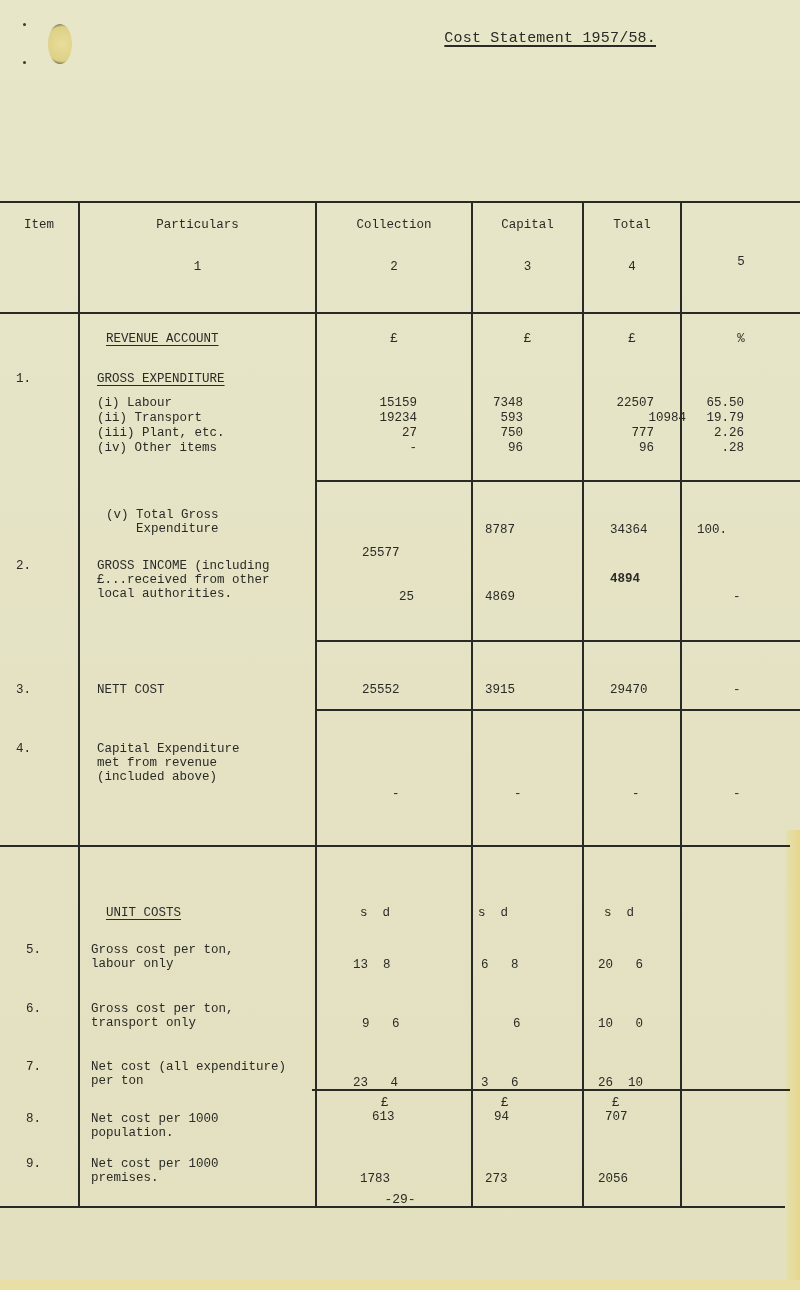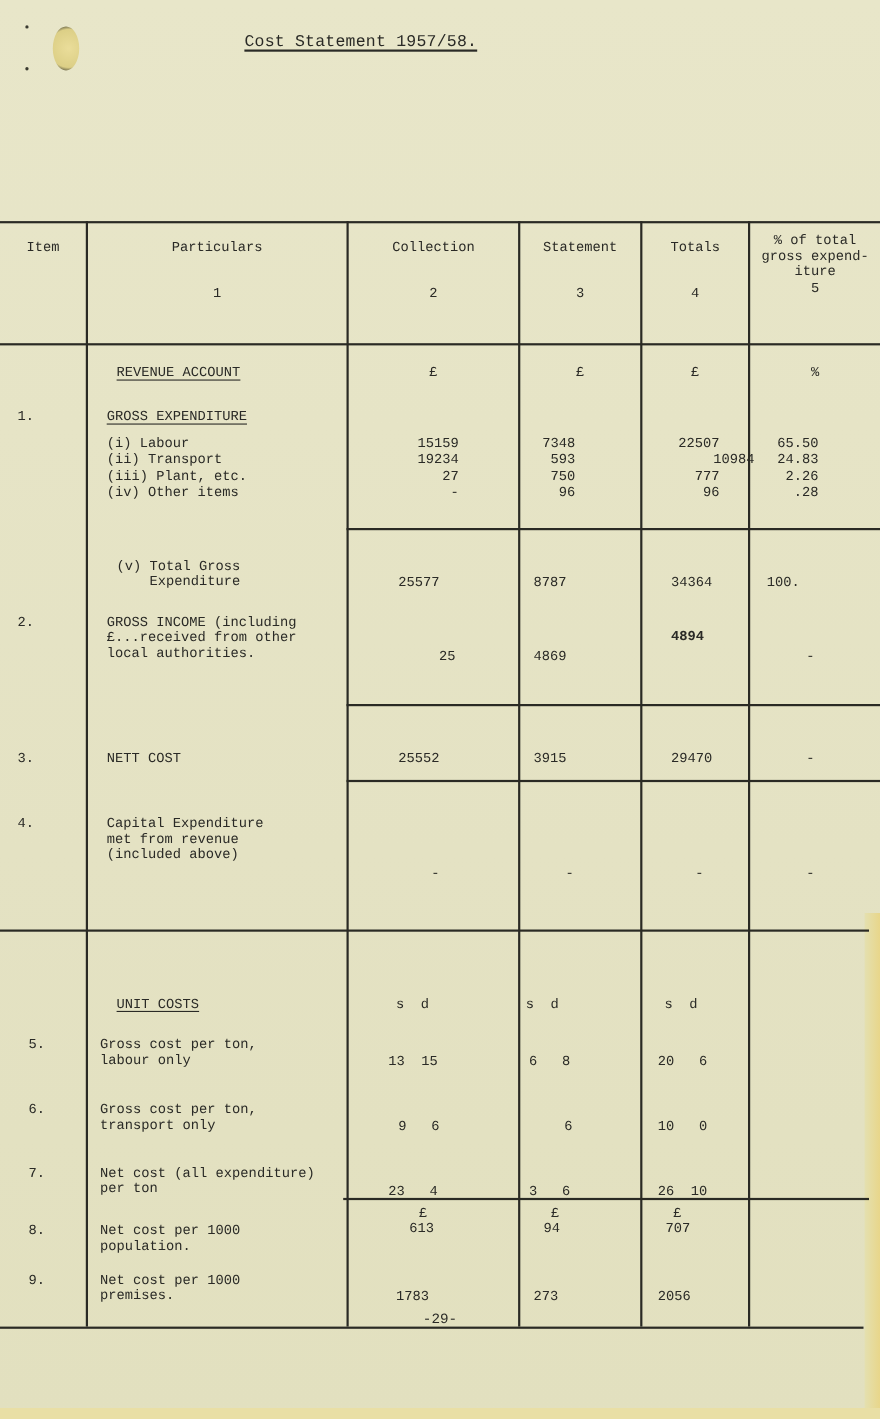--- a/index.html
+++ b/index.html
@@ -23,21 +23,21 @@
     position: absolute; left: 0; bottom: 0; width: 800px; height: 10px;
     background: #e9dfa5;
   }
   .punch-hole {
     position: absolute; left: 48px; top: 24px; width: 24px; height: 40px;
     border-radius: 50%;
     background: radial-gradient(circle at 60% 50%, #eadd9a 0%, #dccf86 70%, #3a3a30 90%);
   }
   .tick { position: absolute; width: 3px; height: 3px; background: #3a3a30; border-radius: 50%; }
   .title {
-    position: absolute; top: 30px; left: 0; width: 656px; text-align: center;
+    position: absolute; top: 30px; left: 0; width: 656px; text-align: right;
     font-size: 15px; letter-spacing: 0.2px;
   }
   .title span { text-decoration: underline; text-decoration-thickness: 2px; text-underline-offset: 3px; }
   .subtitle {
     position: absolute; top: 100px; left: 0; width: 800px; text-align: center;
     font-size: 14px;
   }
   .subtitle span { text-decoration: underline; text-decoration-thickness: 2px; text-underline-offset: 3px; }
 
   .hline { position: absolute; height: 2px; background: #2a2a24; }
@@ -77,27 +77,24 @@
     <div class="vline" style="left:471px;top:201px;height:1005px;"></div>
     <div class="vline" style="left:582px;top:201px;height:1005px;"></div>
     <div class="vline" style="left:680px;top:201px;height:1005px;"></div>
   </div>
 
   <div class="t c" style="left:0;top:218px;width:78px;">Item</div>
   <div class="t c" style="left:80px;top:218px;width:235px;">Particulars</div>
   <div class="t c" style="left:80px;top:260px;width:235px;">1</div>
   <div class="t c" style="left:317px;top:218px;width:154px;">Collection</div>
   <div class="t c" style="left:317px;top:260px;width:154px;">2</div>
-  <div class="t c" style="left:473px;top:218px;width:109px;">Statement</div>
+  <div class="t c" style="left:473px;top:218px;width:109px;">Capital</div>
   <div class="t c" style="left:473px;top:260px;width:109px;">3</div>
-  <div class="t c" style="left:584px;top:218px;width:96px;">Totals</div>
+  <div class="t c" style="left:584px;top:218px;width:96px;">Total</div>
   <div class="t c" style="left:584px;top:260px;width:96px;">4</div>
-  <div class="t c" style="left:682px;top:212px;width:118px;">% of total
-gross expend-
-iture</div>
   <div class="t c" style="left:682px;top:255px;width:118px;">5</div>
 
   <div class="t u" style="left:106px;top:332px;">REVENUE ACCOUNT</div>
   <div class="t c" style="left:317px;top:332px;width:154px;">£</div>
   <div class="t c" style="left:473px;top:332px;width:109px;">£</div>
   <div class="t c" style="left:584px;top:332px;width:96px;">£</div>
   <div class="t c" style="left:682px;top:332px;width:118px;">%</div>
 
   <div class="t" style="left:16px;top:372px;">1.</div>
   <div class="t u" style="left:97px;top:372px;">GROSS EXPENDITURE</div>
@@ -107,41 +104,41 @@
     <div class="t r" style="left:317px;top:396px;width:100px;">15159</div>
     <div class="t r" style="left:473px;top:396px;width:50px;">7348</div>
     <div class="t r" style="left:584px;top:396px;width:70px;">22507</div>
     <div class="t r" style="left:682px;top:396px;width:62px;">65.50</div>
   </div>
   <div>
     <div class="t" style="left:97px;top:411px;">(ii) Transport</div>
     <div class="t r" style="left:317px;top:411px;width:100px;">19234</div>
     <div class="t r" style="left:473px;top:411px;width:50px;">593</div>
     <div class="t r" style="left:584px;top:411px;width:70px;margin-left:32px;">10984</div>
-    <div class="t r" style="left:682px;top:411px;width:62px;">24.83</div>
+    <div class="t r" style="left:682px;top:411px;width:62px;">19.79</div>
   </div>
   <div>
     <div class="t" style="left:97px;top:426px;">(iii) Plant, etc.</div>
     <div class="t r" style="left:317px;top:426px;width:100px;">27</div>
     <div class="t r" style="left:473px;top:426px;width:50px;">750</div>
     <div class="t r" style="left:584px;top:426px;width:70px;">777</div>
     <div class="t r" style="left:682px;top:426px;width:62px;">2.26</div>
   </div>
   <div>
     <div class="t" style="left:97px;top:441px;">(iv) Other items</div>
     <div class="t r" style="left:317px;top:441px;width:100px;">-</div>
     <div class="t r" style="left:473px;top:441px;width:50px;">96</div>
     <div class="t r" style="left:584px;top:441px;width:70px;">96</div>
     <div class="t r" style="left:682px;top:441px;width:62px;">.28</div>
   </div>
 
   <div>
     <div class="t" style="left:106px;top:508px;">(v) Total Gross
     Expenditure</div>
-    <div class="t" style="left:362px;top:523px;font-family:Liberation Mono, monospace;">25577</div>
+    <div class="t" style="left:362px;top:546px;font-family:Liberation Mono, monospace;">25577</div>
     <div class="t" style="left:485px;top:523px;">8787</div>
     <div class="t" style="left:610px;top:523px;">34364</div>
     <div class="t" style="left:697px;top:523px;">100.</div>
   </div>
 
   <div>
     <div class="t" style="left:16px;top:559px;">2.</div>
     <div class="t" style="left:97px;top:559px;">GROSS INCOME (including
 £...received from other
 local authorities.</div>
@@ -173,21 +170,21 @@
 
   <div class="t u" style="left:106px;top:906px;">UNIT COSTS</div>
   <div class="t" style="left:360px;top:906px;">s  d</div>
   <div class="t" style="left:478px;top:906px;">s  d</div>
   <div class="t" style="left:604px;top:906px;">s  d</div>
 
   <div>
     <div class="t" style="left:26px;top:943px;">5.</div>
     <div class="t" style="left:91px;top:943px;">Gross cost per ton,
 labour only</div>
-    <div class="t" style="left:353px;top:958px;">13  15</div>
+    <div class="t" style="left:353px;top:958px;">13  8</div>
     <div class="t" style="left:481px;top:958px;">6   8</div>
     <div class="t" style="left:598px;top:958px;">20   6</div>
   </div>
   <div>
     <div class="t" style="left:26px;top:1002px;">6.</div>
     <div class="t" style="left:91px;top:1002px;">Gross cost per ton,
 transport only</div>
     <div class="t" style="left:362px;top:1017px;">9   6</div>
     <div class="t" style="left:513px;top:1017px;">6</div>
     <div class="t" style="left:598px;top:1017px;">10   0</div>

